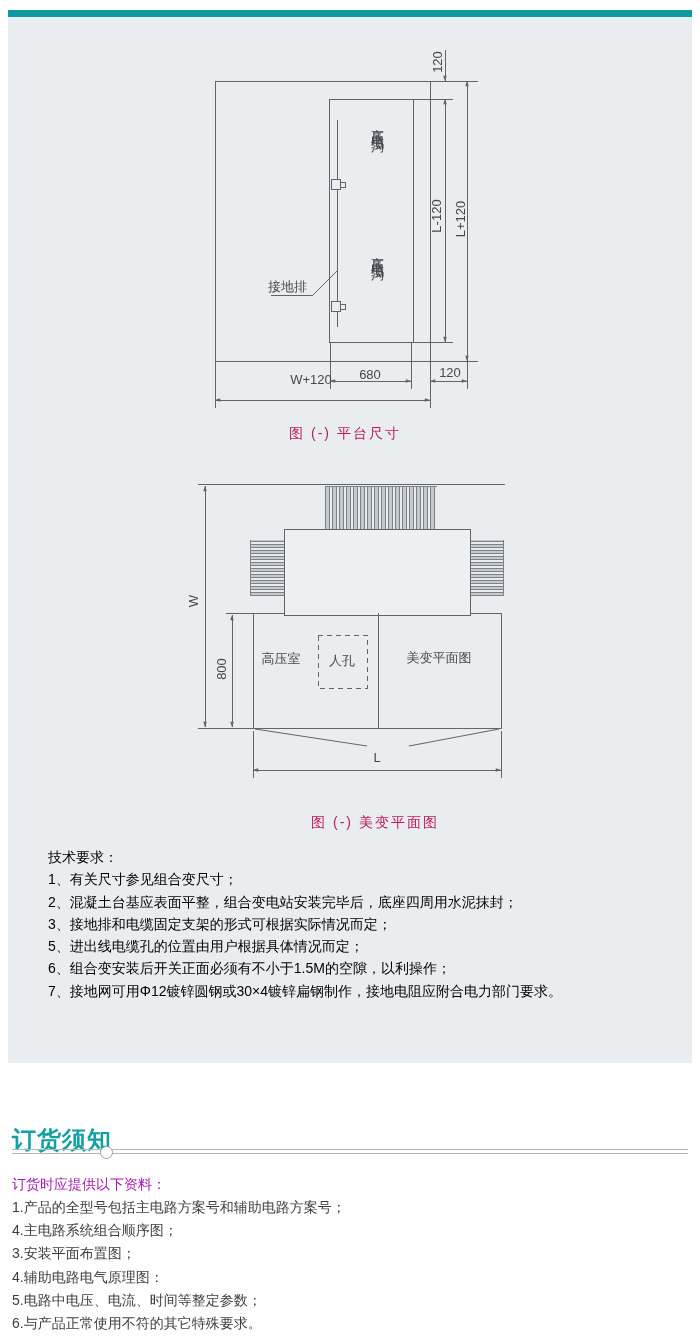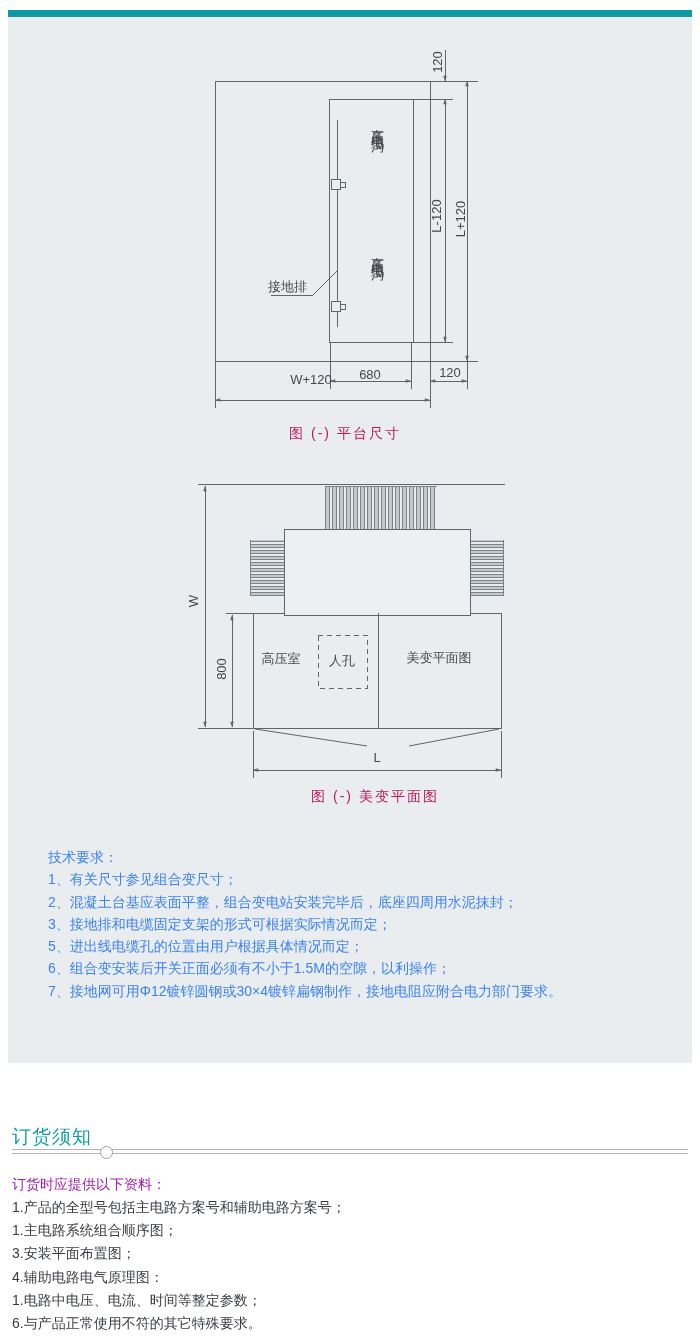--- a/index.html
+++ b/index.html
@@ -36,23 +36,23 @@
     left:250px;top:540px;width:34px;height:56px;
     border-left:1px solid #7c8287;
     background:repeating-linear-gradient(0deg,#7c8287 0 1px,#c3c9cc 1px 3px,#7c8287 3px 4px,#e9edef 4px 6px);
   }
   .comb-right{
     left:470px;top:540px;width:33px;height:56px;
     border-right:1px solid #7c8287;
     background:repeating-linear-gradient(0deg,#7c8287 0 1px,#c3c9cc 1px 3px,#7c8287 3px 4px,#e9edef 4px 6px);
   }
   
-  .tech{left:48px;top:846px;width:620px;font-size:14px;line-height:22.3px;color:#3b82f6;}
+  .tech{left:48px;top:846px;width:620px;font-size:14px;line-height:22.3px;color:#000000;}
   .tech p{margin:0;}
-  .order-title{left:12px;top:1124px;font-size:19px;font-weight:normal;color:#12a0a3;letter-spacing:1px;}
+  .order-title{left:12px;top:1124px;font-size:24px;font-weight:bold;color:#12a0a3;letter-spacing:1px;}
   .order-rule{left:12px;top:1149px;width:676px;height:3px;
     border-top:1px solid #b3b7ba;border-bottom:1px solid #b3b7ba;}
   .order-ring{left:100px;top:1146px;width:11px;height:11px;border-radius:50%;
     background:#ffffff;border:1px solid #9aa0a3;}
   .order-intro{left:12px;top:1176px;font-size:14px;color:#a21caf;}
   .order-list{left:12px;top:1196px;width:640px;font-size:14px;line-height:23.2px;color:#3a3d40;}
   .order-list p{margin:0;}
 </style>
 </head>
 <body>
@@ -134,36 +134,36 @@
 <div class="dlabel dim" style="left:410px;top:365px;">120</div>
 <div class="dlabel dim" style="left:261px;top:372px;width:100px;">W+120</div>
 <div class="caption" style="left:215px;top:425px;width:260px;">图 (-) 平台尺寸</div>
 
 <div class="dlabel dim rot" style="left:154px;top:593px;">W</div>
 <div class="dlabel dim rot" style="left:182px;top:661px;">800</div>
 <div class="dlabel dim" style="left:241px;top:651px;">高压室</div>
 <div class="dlabel dim" style="left:312px;top:653px;width:60px;">人孔</div>
 <div class="dlabel dim" style="left:389px;top:650px;width:100px;">美变平面图</div>
 <div class="dlabel dim" style="left:347px;top:750px;width:60px;">L</div>
-<div class="caption" style="left:245px;top:788px;width:260px;">图 (-) 美变平面图</div>
+<div class="caption" style="left:245px;top:814px;width:260px;">图 (-) 美变平面图</div>
 
 <div class="abs tech">
   <p>技术要求：</p>
   <p>1、有关尺寸参见组合变尺寸；</p>
   <p>2、混凝土台基应表面平整，组合变电站安装完毕后，底座四周用水泥抹封；</p>
   <p>3、接地排和电缆固定支架的形式可根据实际情况而定；</p>
   <p>5、进出线电缆孔的位置由用户根据具体情况而定；</p>
   <p>6、组合变安装后开关正面必须有不小于1.5M的空隙，以利操作；</p>
   <p>7、接地网可用Φ12镀锌圆钢或30×4镀锌扁钢制作，接地电阻应附合电力部门要求。</p>
 </div>
 
 <div class="abs order-title">订货须知</div>
 <div class="abs order-rule"></div>
 <div class="abs order-ring"></div>
 <div class="abs order-intro">订货时应提供以下资料：</div>
 <div class="abs order-list">
   <p>1.产品的全型号包括主电路方案号和辅助电路方案号；</p>
-  <p>1.主电路系统组合顺序图；</p>
+  <p>4.主电路系统组合顺序图；</p>
   <p>3.安装平面布置图；</p>
   <p>4.辅助电路电气原理图：</p>
-  <p>1.电路中电压、电流、时间等整定参数；</p>
+  <p>5.电路中电压、电流、时间等整定参数；</p>
   <p>6.与产品正常使用不符的其它特殊要求。</p>
 </div>
 
 </body></html>

